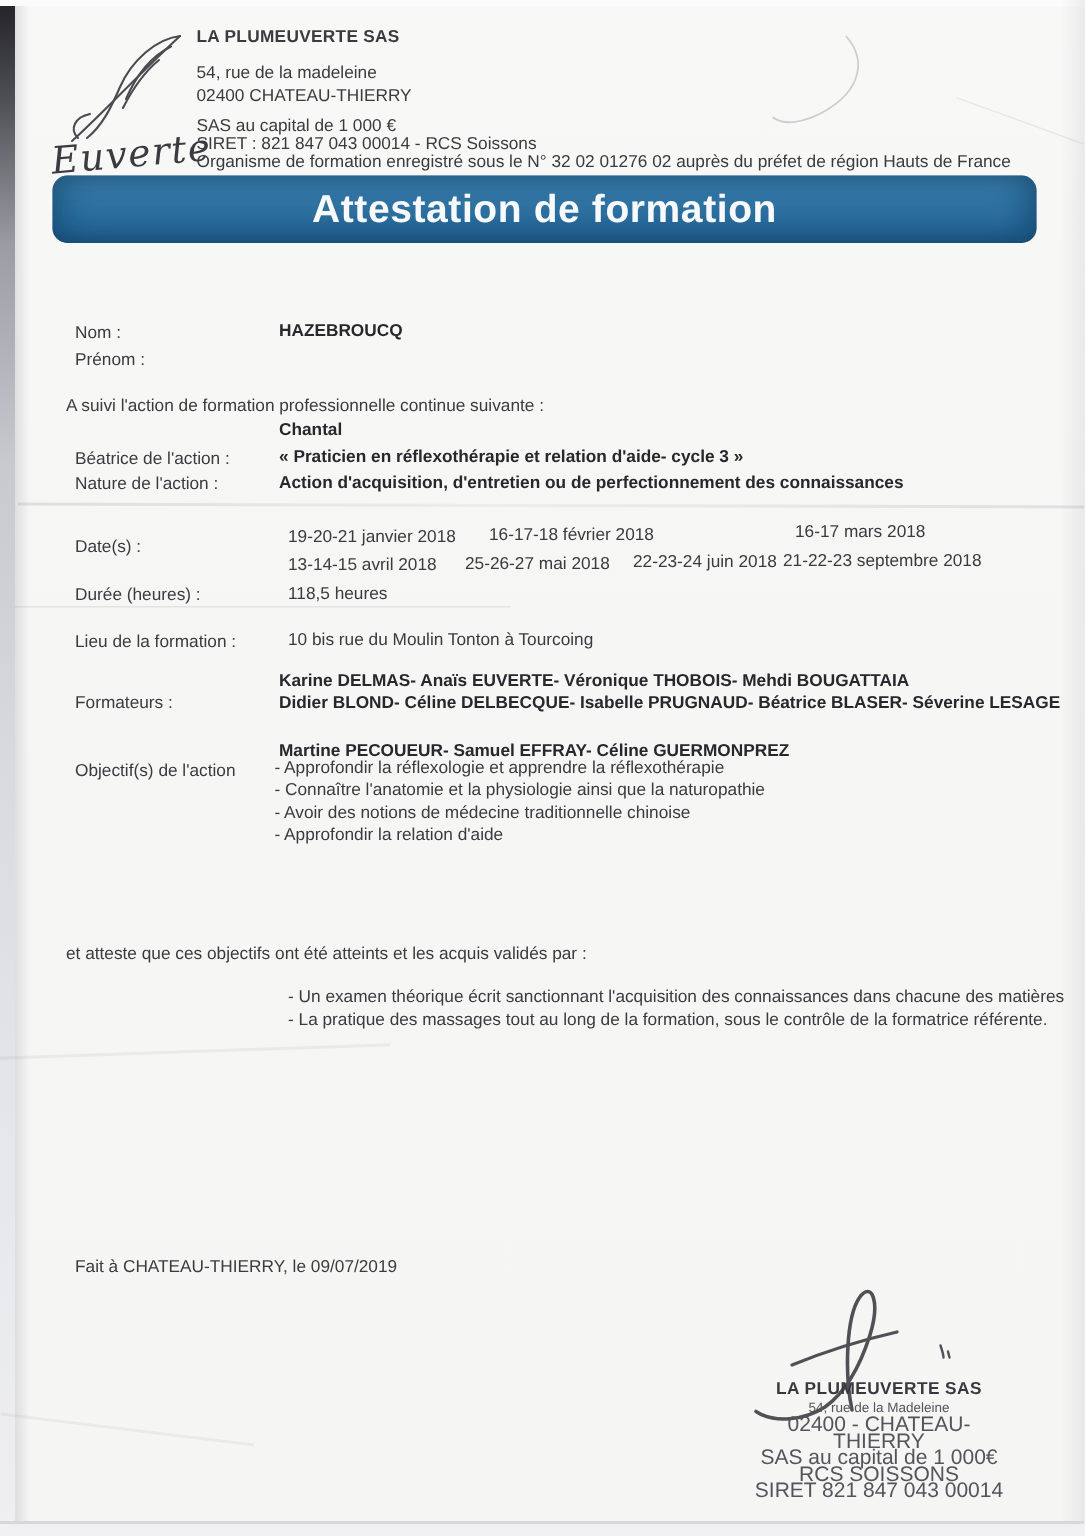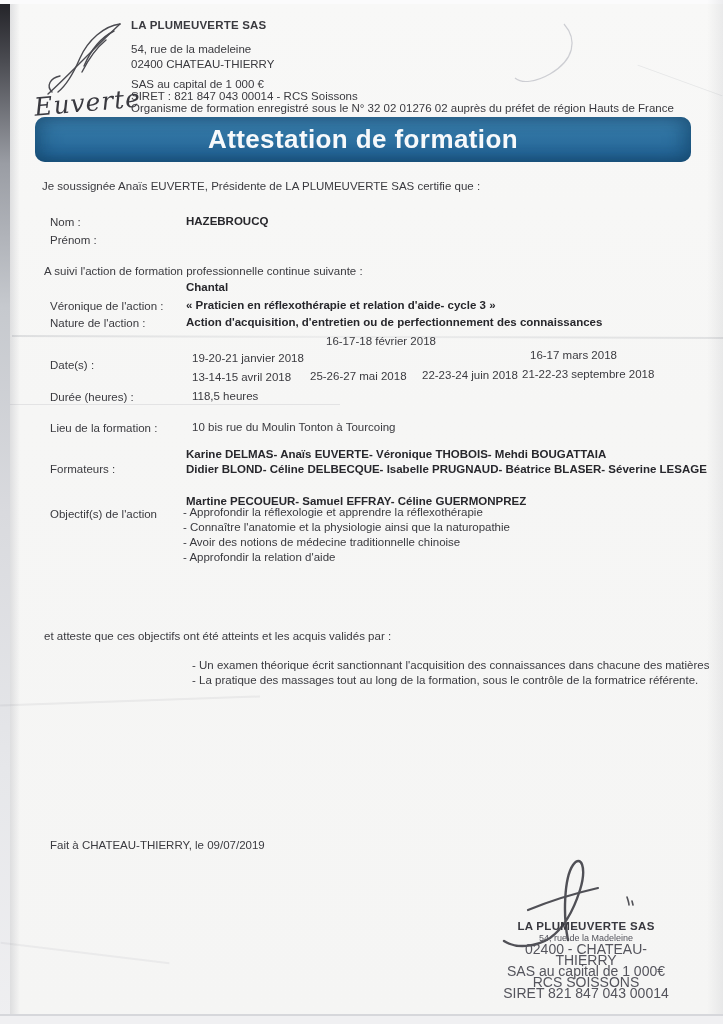--- a/index.html
+++ b/index.html
@@ -95,37 +95,36 @@
   <div class="t hd hd-a1">54, rue de la madeleine</div>
   <div class="t hd hd-a2">02400 CHATEAU-THIERRY</div>
   <div class="t hd hd-cap">SAS au capital de 1 000 €</div>
   <div class="t hd hd-siret">SIRET : 821 847 043 00014 - RCS Soissons</div>
   <div class="t hd hd-reg">Organisme de formation enregistré sous le N° 32 02 01276 02 auprès du préfet de région Hauts de France</div>
 
   <div class="banner">
     <span>Attestation de formation</span>
   </div>
 
-  <div class="t" style="left:42px;top:179px;">Je soussignée Anaïs EUVERTE, Présidente de LA PLUMEUVERTE SAS certifie que :</div>
 
   <div class="t lbl" style="top:215px;">Nom :</div>
   <div class="t val b" style="top:214px;">HAZEBROUCQ</div>
   <div class="t lbl" style="top:233px;">Prénom :</div>
   <div class="t val b" style="top:232px;margin-top:48px;">Chantal</div>
 
   <div class="t" style="left:44px;top:264px;">A suivi l'action de formation professionnelle continue suivante :</div>
 
-  <div class="t lbl" style="top:299px;">Véronique de l'action :</div>
+  <div class="t lbl" style="top:299px;">Béatrice de l'action :</div>
   <div class="t val b" style="top:298px;">« Praticien en réflexothérapie et relation d'aide- cycle 3 »</div>
   <div class="t lbl" style="top:316px;">Nature de l'action :</div>
   <div class="t val b" style="top:315px;">Action d'acquisition, d'entretien ou de perfectionnement des connaissances</div>
 
   <div class="t lbl" style="top:358px;">Date(s) :</div>
   <div class="t" style="left:192px;top:351px;">19-20-21 janvier 2018</div>
-  <div class="t" style="left:326px;top:334px;">16-17-18 février 2018</div>
+  <div class="t" style="left:326px;top:350px;">16-17-18 février 2018</div>
   <div class="t" style="left:530px;top:348px;">16-17 mars 2018</div>
   <div class="t" style="left:192px;top:370px;">13-14-15 avril 2018</div>
   <div class="t" style="left:310px;top:369px;">25-26-27 mai 2018</div>
   <div class="t" style="left:422px;top:368px;">22-23-24 juin 2018</div>
   <div class="t" style="left:522px;top:367px;">21-22-23 septembre 2018</div>
 
   <div class="t lbl" style="top:390px;">Durée (heures) :</div>
   <div class="t" style="left:192px;top:389px;">118,5 heures</div>
 
   <div class="t lbl" style="top:421px;">Lieu de la formation :</div>

